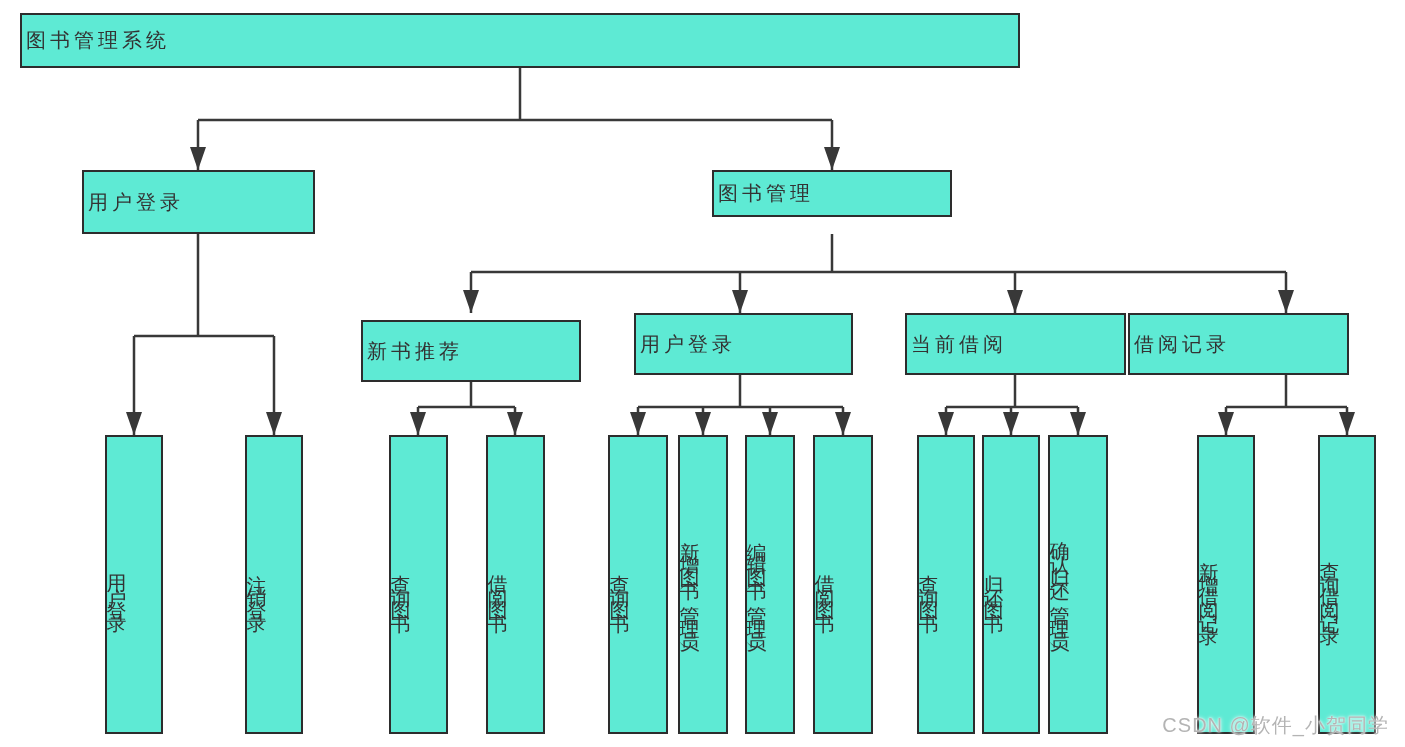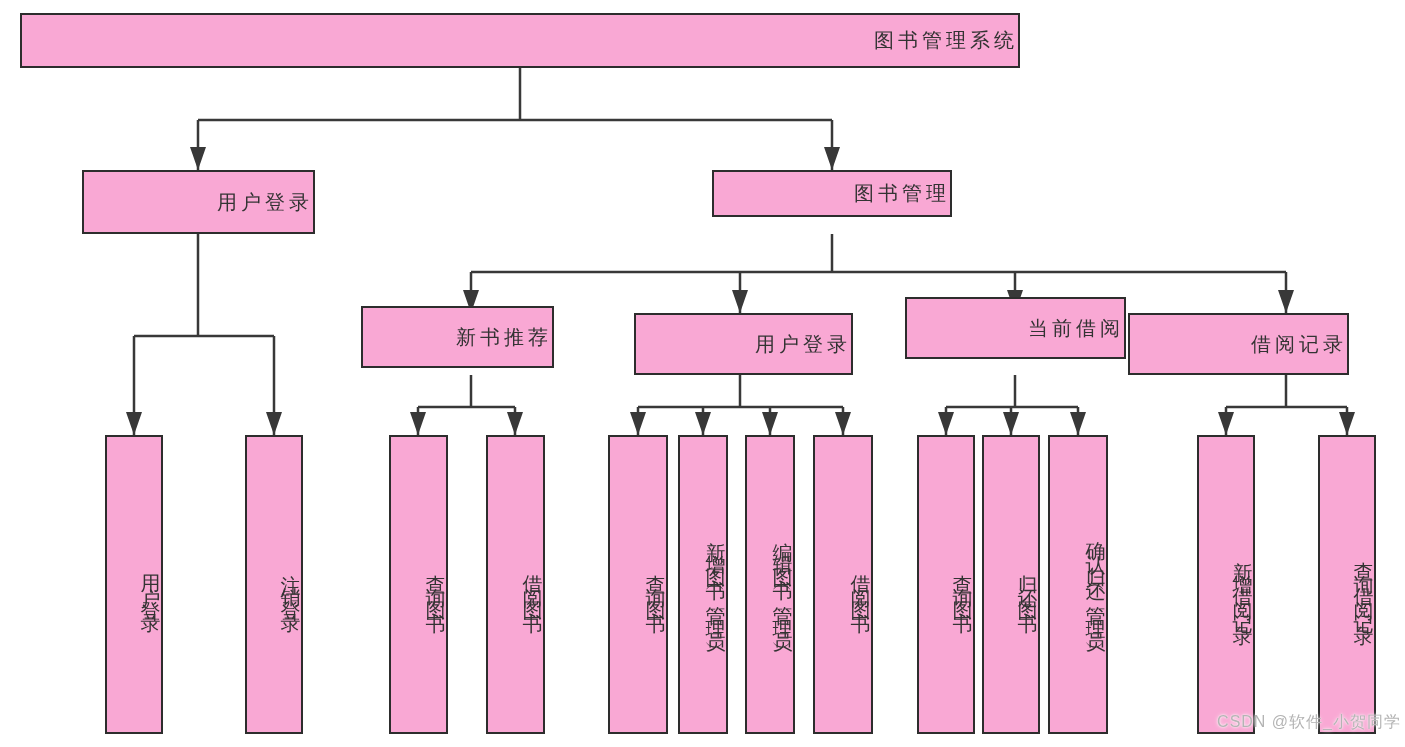--- a/index.html
+++ b/index.html
@@ -15,46 +15,46 @@
     position:relative;
     width:1405px;height:747px;
     background:var(--bg);
     overflow:hidden;
   }
   #connectors{position:absolute;left:0;top:0;}
   .node{
     position:absolute;
     box-sizing:border-box;
     border:2.5px solid var(--border);
-    background:#f9a8d4;
+    background:#5eead4;
     display:flex;
     align-items:center;
-    justify-content:flex-end;
+    justify-content:flex-start;
   }
   .h{
     color:var(--text);
     font-size:20px;
     letter-spacing:4px;
     text-indent:4px;
     white-space:nowrap;
   }
   .v{
     color:var(--text);
     font-size:20px;
     writing-mode:vertical-rl;
     text-orientation:mixed;
     letter-spacing:13px;
     line-height:1;
     white-space:nowrap;
   }
   #watermark{
     position:absolute;
-    right:4px;
+    right:16px;
     top:712px;
-    font-size:16px;
+    font-size:20px;
     color:var(--wm);
     letter-spacing:1px;
     text-shadow:0 0 2px #fff,0 0 4px #fff;
     white-space:nowrap;
   }
 </style>
 </head>
 <body>
 
 <div id="stage">
@@ -95,27 +95,27 @@
     <span class="h">图书管理系统</span>
   </div>
 
   <div class="node" style="left:82px;top:170px;width:233px;height:64px">
     <span class="h">用户登录</span>
   </div>
   <div class="node" style="left:712px;top:170px;width:240px;height:47px">
     <span class="h">图书管理</span>
   </div>
 
-  <div class="node" style="left:361px;top:306px;width:193px;height:62px">
+  <div class="node" style="left:361px;top:320px;width:220px;height:62px">
     <span class="h">新书推荐</span>
   </div>
   <div class="node" style="left:634px;top:313px;width:219px;height:62px">
     <span class="h">用户登录</span>
   </div>
-  <div class="node" style="left:905px;top:297px;width:221px;height:62px">
+  <div class="node" style="left:905px;top:313px;width:221px;height:62px">
     <span class="h">当前借阅</span>
   </div>
   <div class="node" style="left:1128px;top:313px;width:221px;height:62px">
     <span class="h">借阅记录</span>
   </div>
 
   <div class="node" style="left:105px;top:435px;width:58px;height:299px">
     <span class="v">用户登录</span>
   </div>
   <div class="node" style="left:245px;top:435px;width:58px;height:299px">

